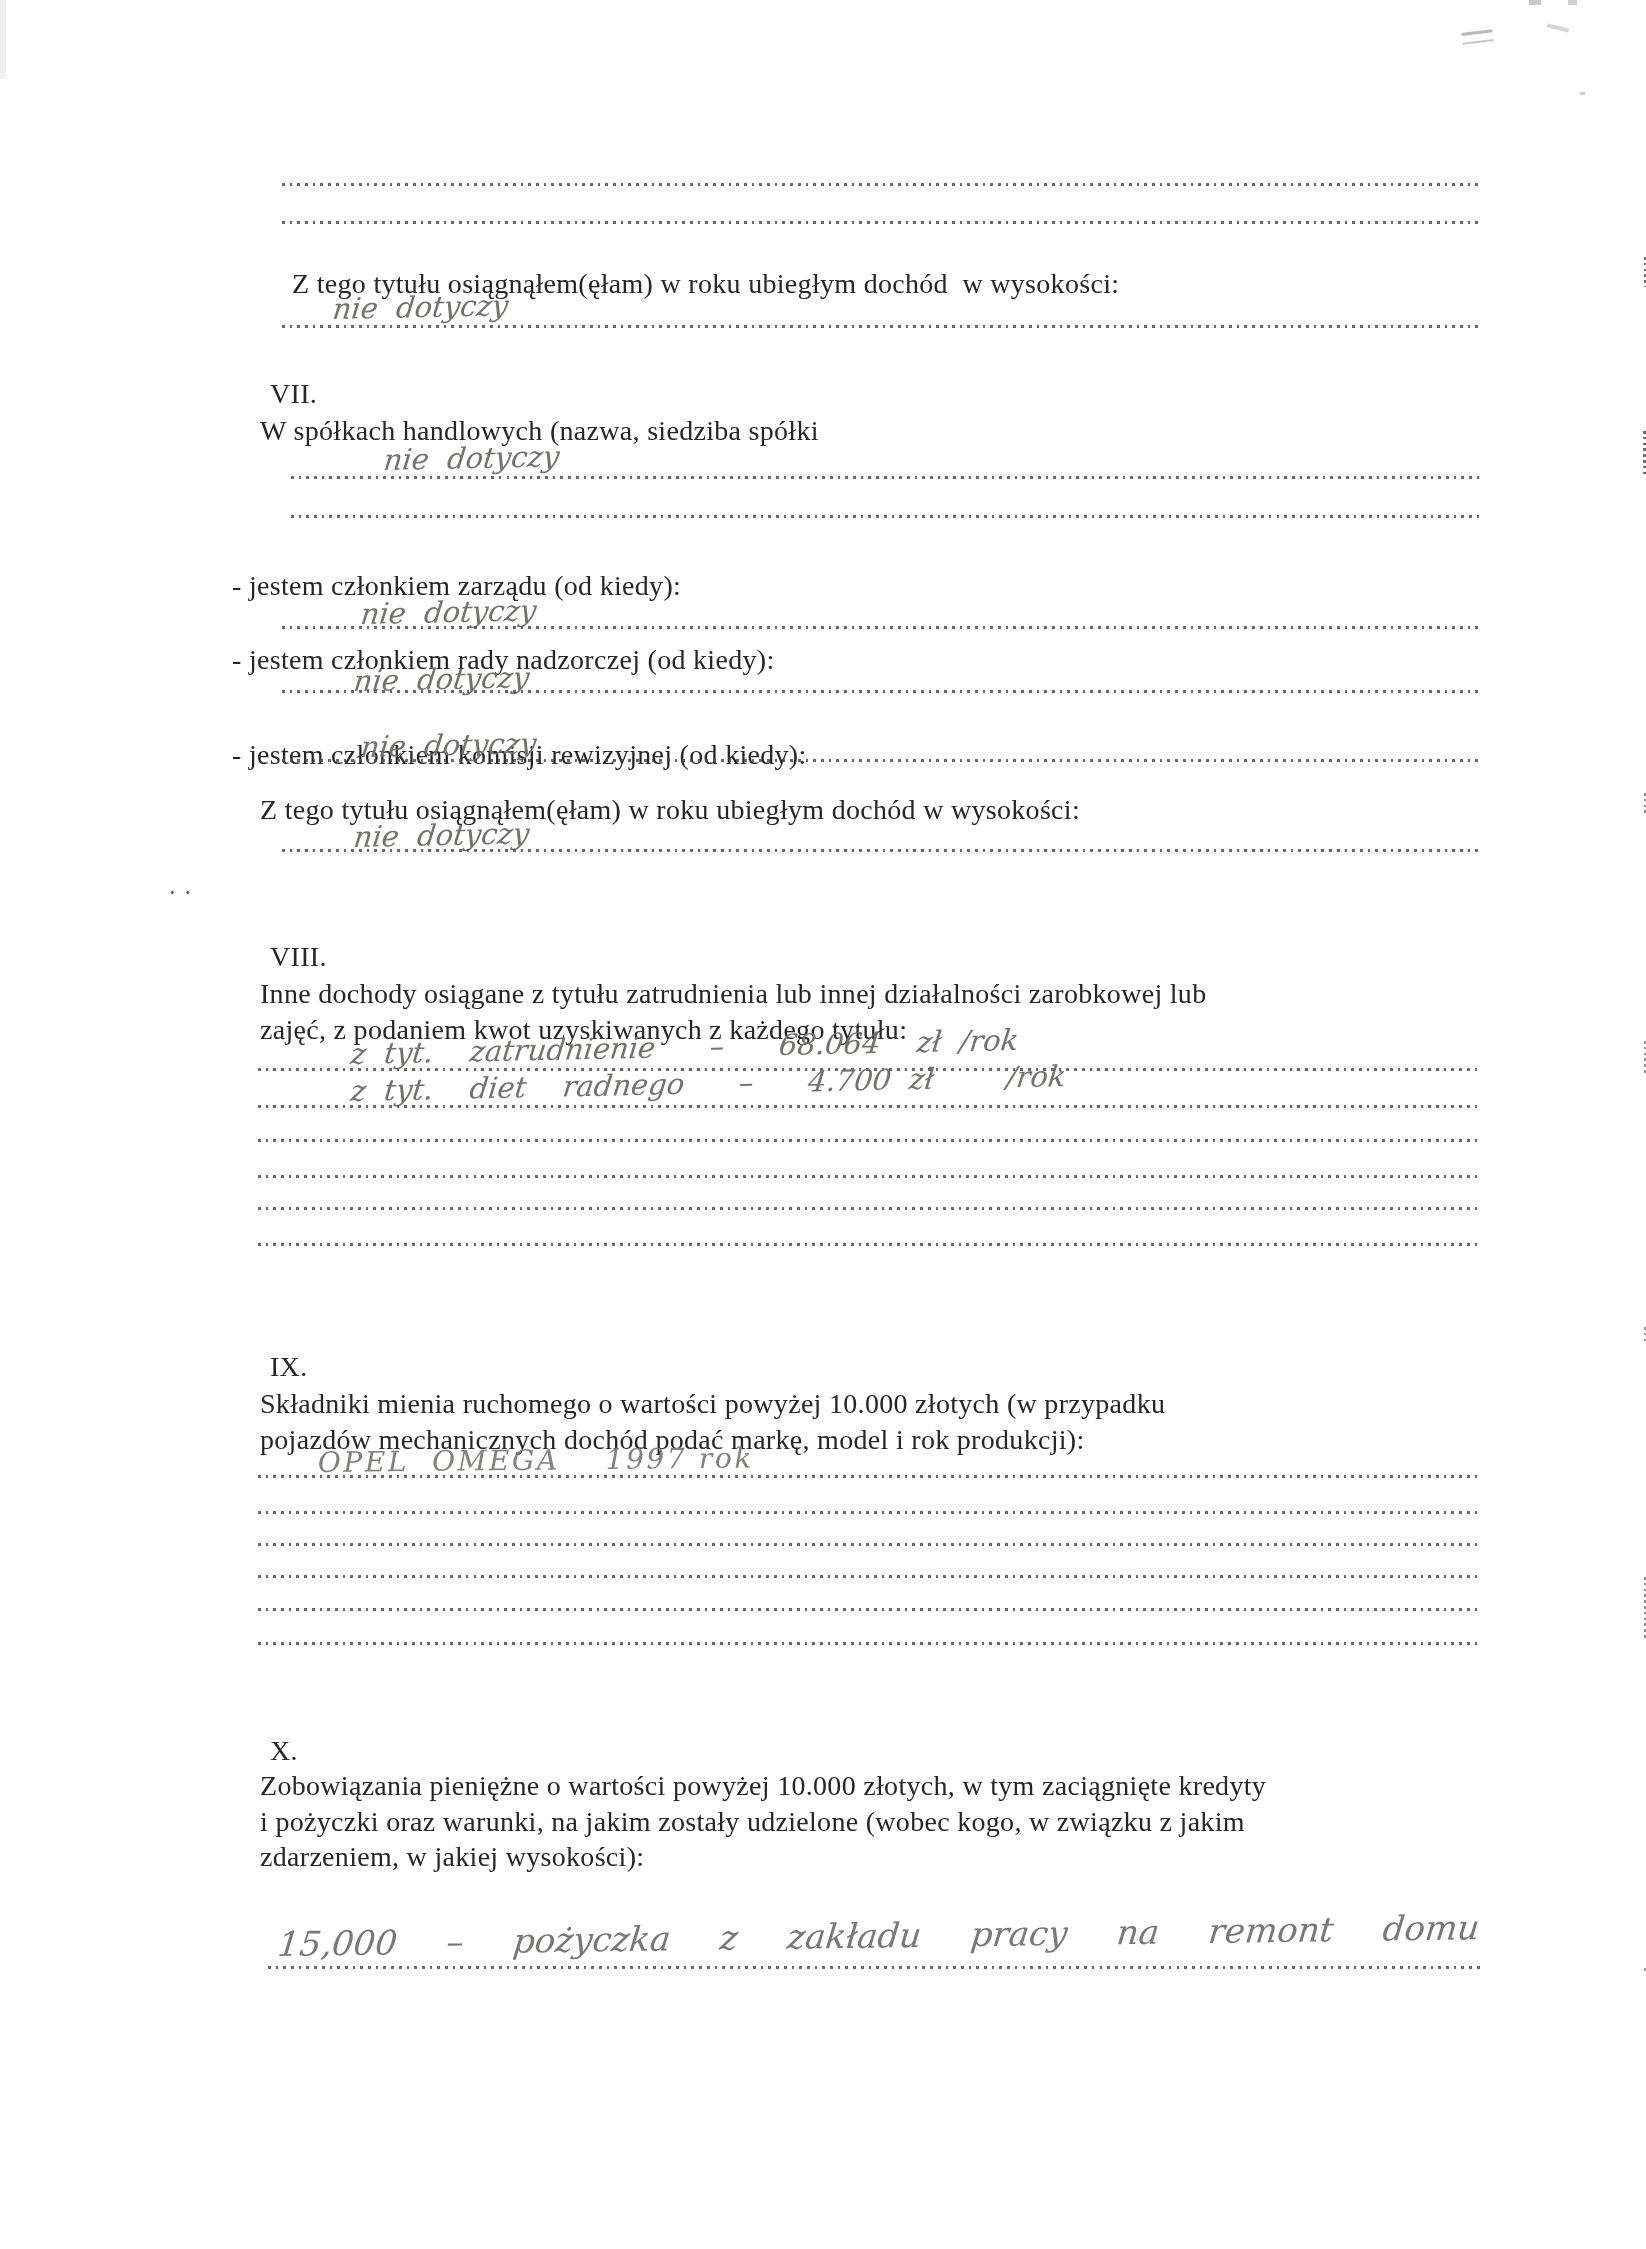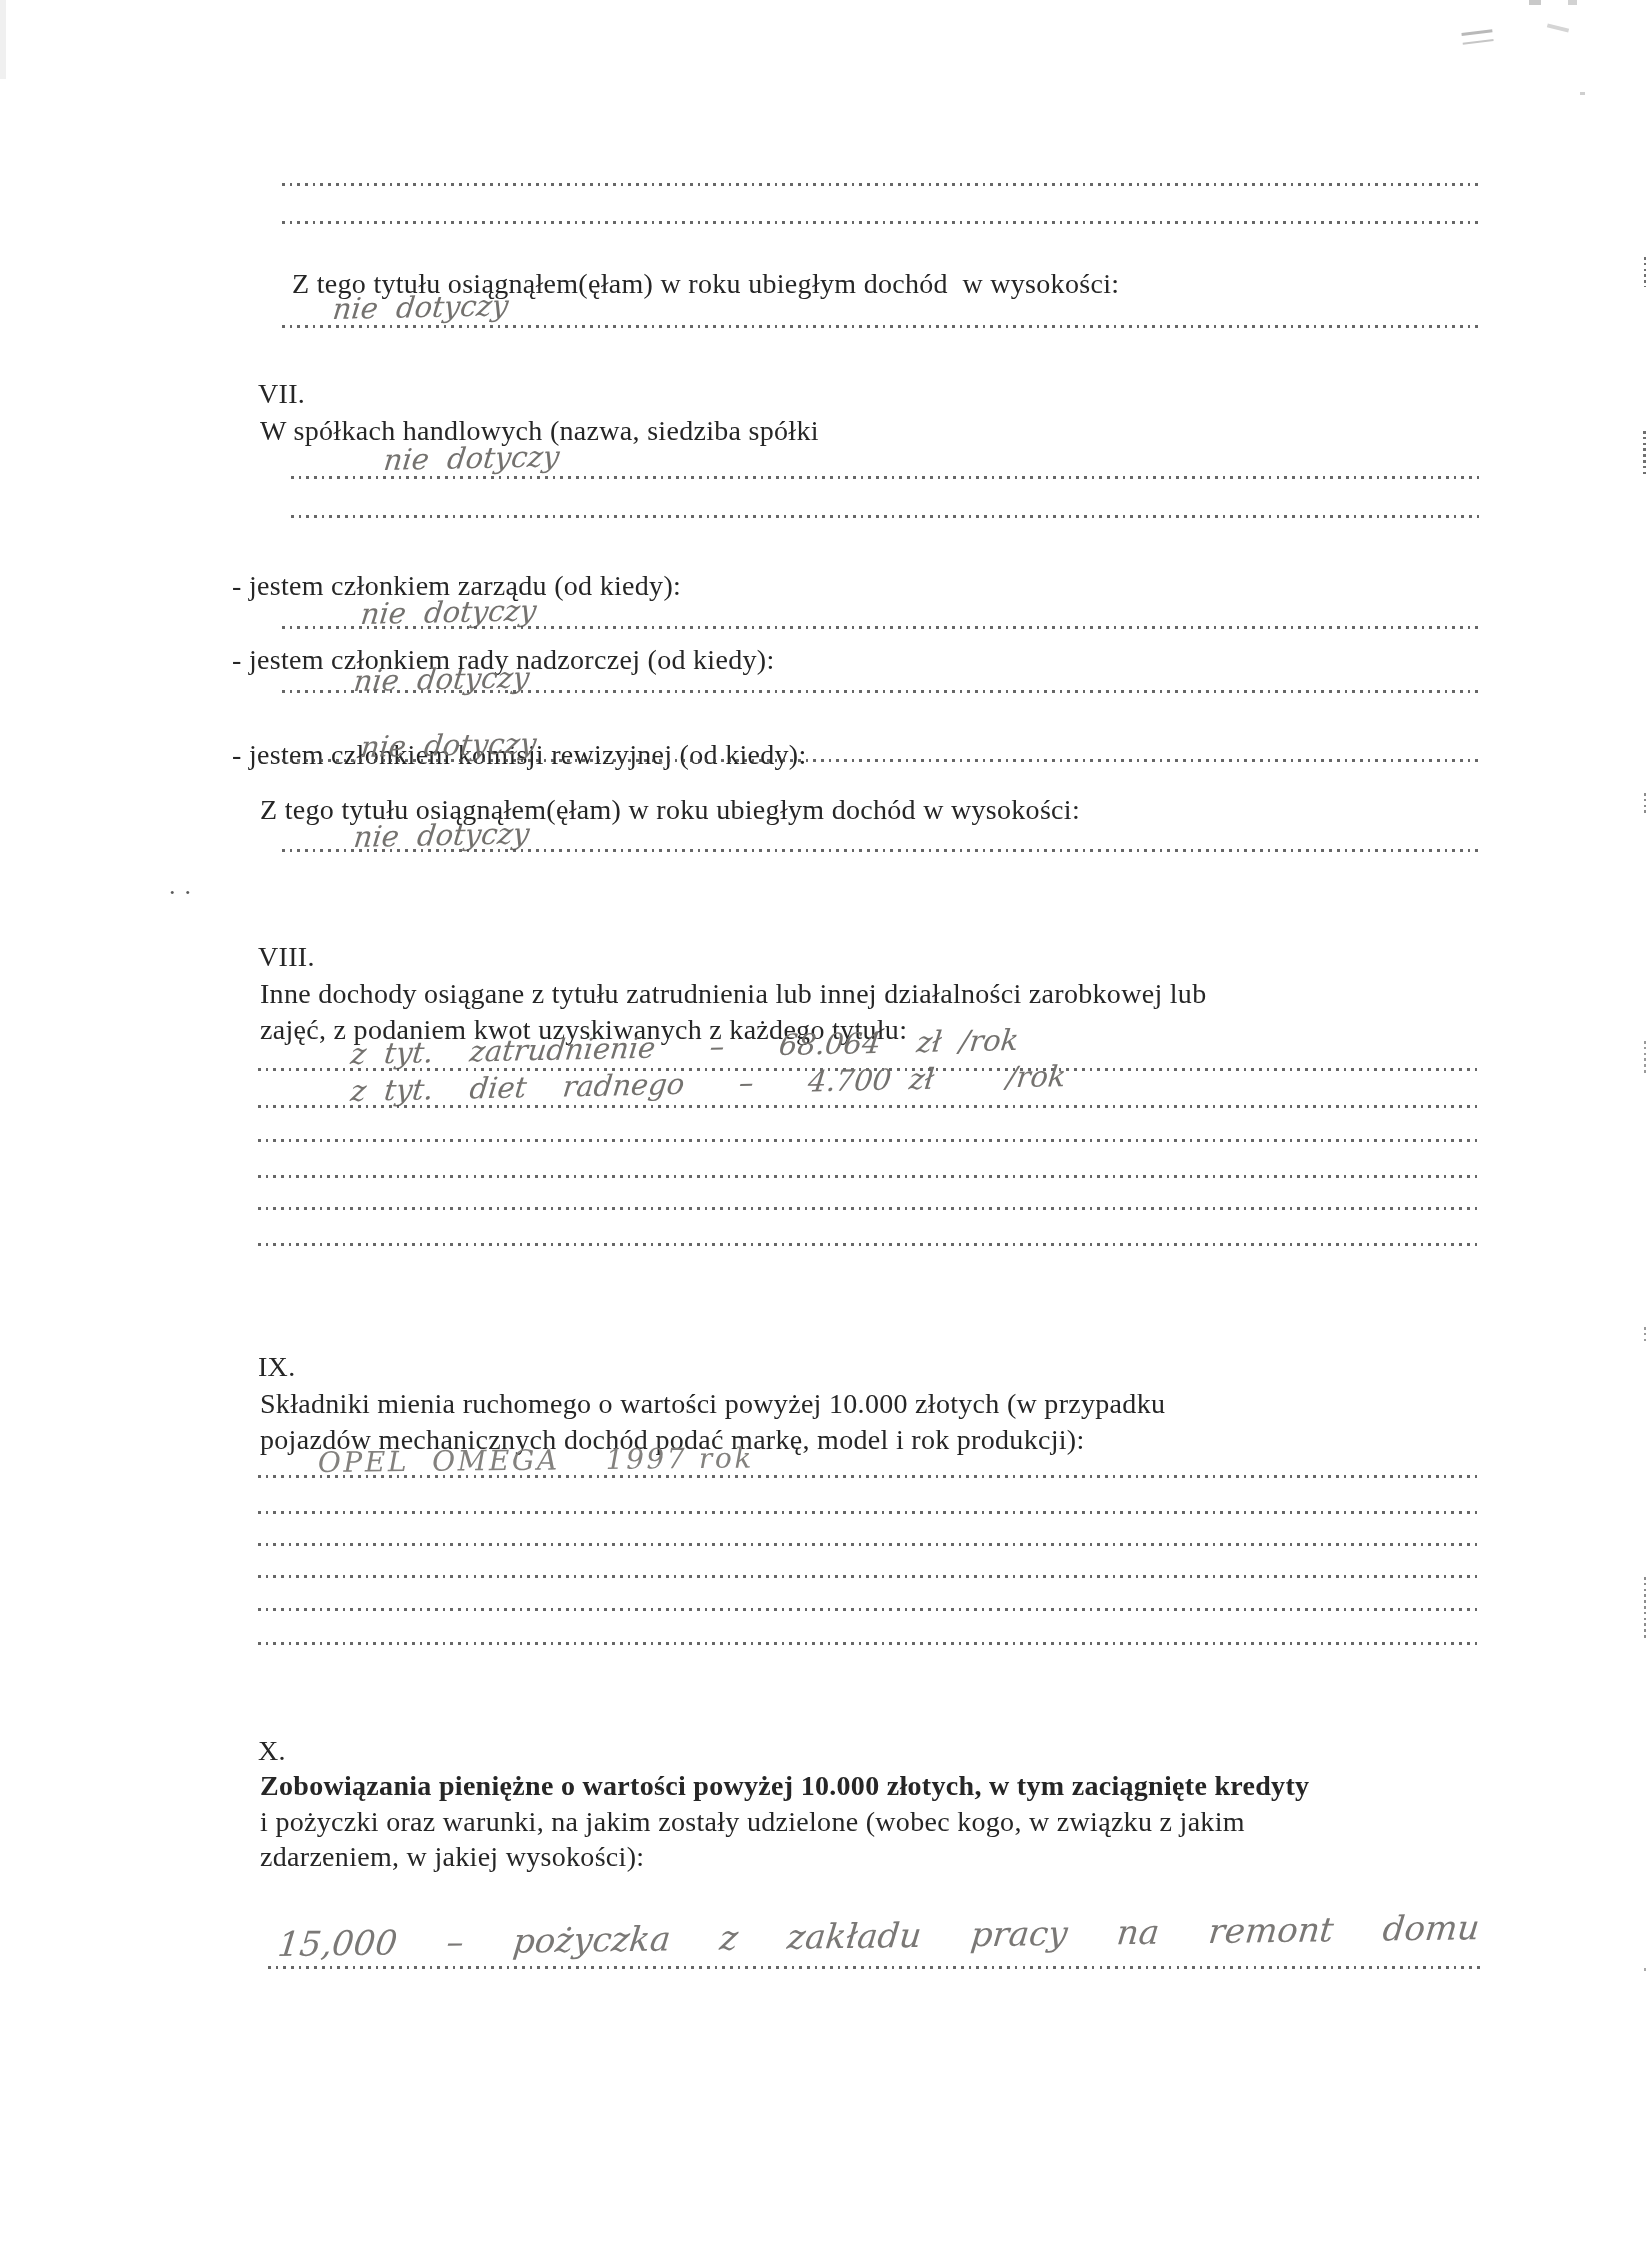--- a/index.html
+++ b/index.html
@@ -12,21 +12,21 @@
     font-family: "Liberation Serif", serif;
   }
   .txt {
     position: absolute;
     color: #262626;
     font-size: 28px;
     line-height: 32px;
     white-space: pre;
     letter-spacing: 0.3px;
   }
-  .secnum { font-size: 28px; }
+  .secnum { font-size: 28px; margin-left: 12px; }
   .dot {
     position: absolute;
     height: 3.2px;
     background: repeating-linear-gradient(90deg, #4c4c4c 0 2.6px, transparent 2.6px 7.7px);
     opacity: 0.85;
   }
   .hw {
     position: absolute;
     font-family: "DejaVu Serif", serif;
     font-style: italic;
@@ -100,21 +100,21 @@
   #t13 { left: 260px; top: 1388px; }
   #t14 { left: 260px; top: 1424px; }
   #h9  { left: 318px; top: 1446px; }
   #d16 { left: 258px; top: 1475px; width: 1222px; }
   #d17 { left: 258px; top: 1511px; width: 1222px; }
   #d18 { left: 258px; top: 1543px; width: 1222px; }
   #d19 { left: 258px; top: 1575px; width: 1222px; }
   #d20 { left: 258px; top: 1608px; width: 1222px; }
   #d21 { left: 258px; top: 1642px; width: 1222px; }
   #t15 { left: 258px; top: 1735px; }
-  #t16 { left: 260px; top: 1770px; font-weight: bold; }
+  #t16 { left: 260px; top: 1770px; }
   #t17 { left: 260px; top: 1806px; }
   #t18 { left: 260px; top: 1841px; }
   #h10 { left: 276px; top: 1924px; }
   #d22 { left: 268px; top: 1966px; width: 1214px; }
   #d23 { left: 268px; top: 2005px; width: 1214px; }
 
   
   #bottomline {
     left: 9.7px; top: 2231px; width: 1627px; height: 3.2px;
     background: #929292;

